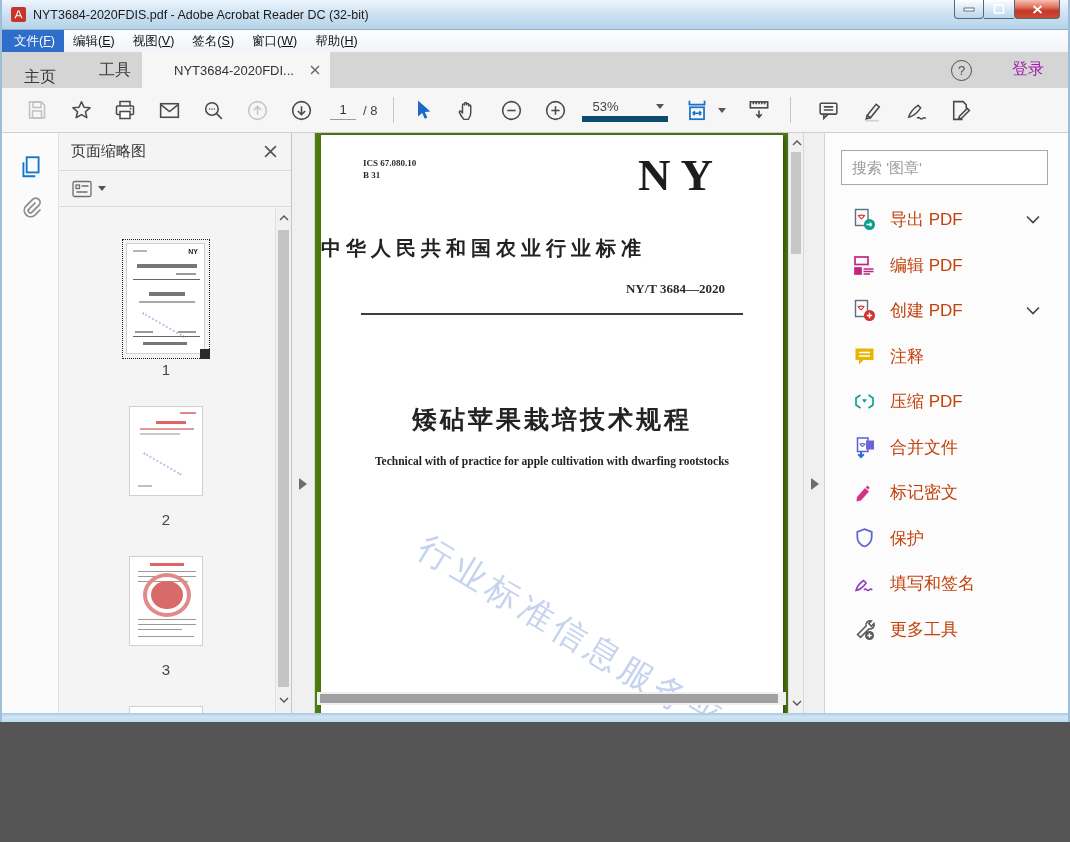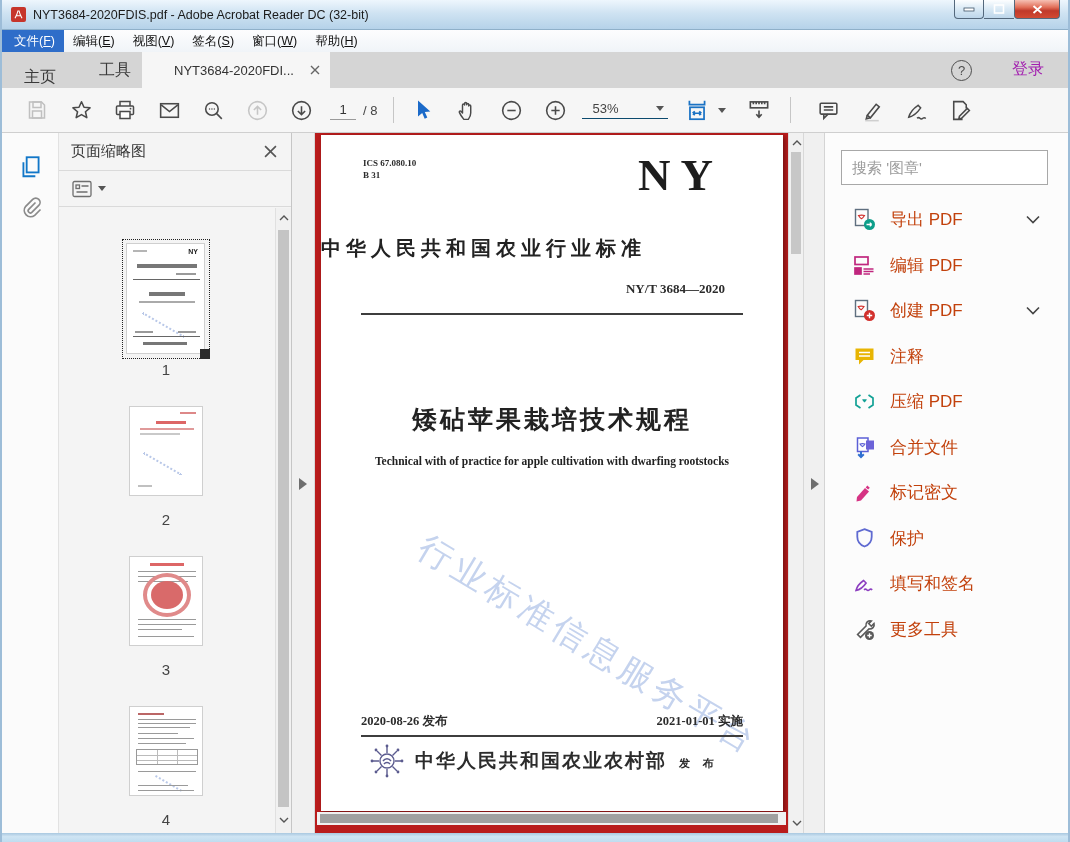--- a/index.html
+++ b/index.html
@@ -1,17 +1,17 @@
 <!DOCTYPE html>
 <html><head>
 <meta charset="utf-8">
 <style>
   * { margin:0; padding:0; box-sizing:border-box; }
   body { background:#555; font-family:"Liberation Sans", sans-serif; }
-  .app { position:relative; width:1070px; height:842px; overflow:hidden;
+  .app { position:relative; width:1070px; height:722px; overflow:hidden;
          border-left:2px solid #9dbdd8; border-right:2px solid #9dbdd8;
          background:#f6f6f6; }
   svg { display:block; }
 
   
   .titlebar { position:absolute; left:0; top:0; right:0; height:30px;
     background:linear-gradient(#eef6fd,#cfe3f2 45%,#b5d2e9);
     border-bottom:1px solid #8fb0c9; display:flex; align-items:center; padding-left:9px; }
   .title-text { font-size:12.5px; color:#1b1b1b; margin-left:7px; }
   .win-controls { position:absolute; top:0; right:8px; display:flex; }
@@ -45,21 +45,21 @@
   
   .toolbar { position:absolute; left:0; top:88px; right:0; height:45px; background:#f6f6f6;
     border-bottom:1px solid #cfcfcf; display:flex; align-items:center; }
   .tbtn { width:30px; height:30px; margin-left:14px; display:flex; align-items:center; justify-content:center; }
   .tbtn:first-child { margin-left:20px; }
   .tdiv { width:1px; height:26px; background:#c6c6c6; margin-left:16px; }
   .pagebox { display:flex; align-items:center; margin-left:14px; }
   .pagebox input { width:26px; height:20px; border:none; border-bottom:1px solid #9a9a9a;
     background:transparent; text-align:center; font-size:13px; color:#333; }
   .pagebox .ptotal { font-size:13px; color:#444; margin-left:7px; }
-  .zoombox { display:flex; align-items:center; margin-left:12px; border-bottom:1px solid #0c4a6e;
+  .zoombox { display:flex; align-items:center; margin-left:12px; border-bottom:6px solid #0c4a6e;
     padding:0 4px 2px 4px;gap:24px; }
   .zoombox .zval { font-size:13px; color:#444; width:38px; text-align:center; }
   .caret { width:0; height:0; border-left:4px solid transparent; border-right:4px solid transparent;
     border-top:5px solid #555; margin-left:8px; }
   .fitgroup { display:flex; align-items:center; margin-left:16px; }
 
   
   .main { position:absolute; left:0; top:133px; right:0; bottom:9px; }
   .bottom-edge { position:absolute; left:0; right:0; bottom:0; height:9px;
     background:linear-gradient(#a9c8e0,#cfe4f3 40%,#bfdcf0); }
@@ -90,21 +90,21 @@
   .ps-thumb { position:absolute; left:2px; right:2px; top:22px; bottom:26px; background:#c4c4c4; }
   .chev { position:absolute; left:1px; width:14px; height:14px; display:flex; align-items:center; justify-content:center; }
 
   .strip-left { position:absolute; left:290px; top:0; bottom:0; width:23px; background:#f0f0f0;
     border-right:1px solid #d8d8d8; }
   .strip-right { position:absolute; left:801px; top:0; bottom:0; width:21px; background:#f0f0f0;
     border-left:1px solid #d8d8d8; }
   .collapse-tri { position:absolute; top:345px; left:7px; width:0; height:0;
     border-top:6px solid transparent; border-bottom:6px solid transparent; border-left:8px solid #6e6e6e; }
 
-  .docarea { position:absolute; left:313px; top:0; bottom:0; width:473px; background:#b91c1c; }
+  .docarea { position:absolute; left:313px; top:0; bottom:0; width:473px; background:#4d7c0f; }
   .page { position:absolute; left:6px; top:2px; width:462px; height:676px; background:#fff;
     box-shadow:2px 2px 5px rgba(0,0,0,.4); font-family:"Liberation Serif", serif; color:#2c2c2c; }
   .ics { position:absolute; left:42px; top:22px; font-size:9px; font-weight:bold; line-height:12px; }
   .ny-logo { position:absolute; right:60px; top:14px; font-size:45px; font-weight:900; letter-spacing:10px;
     font-family:"Liberation Serif", serif; color:#1d1d1d; }
   .std-heading { position:absolute; left:0; right:0; top:100px; text-align:left; font-size:20px;
     font-weight:bold; letter-spacing:5px; color:#222; }
   .std-number { position:absolute; right:58px; top:146px; font-size:13px; font-weight:bold; }
   .rule { position:absolute; left:40px; right:40px; border-top:2px solid #3d3d3d; }
   .doc-title { position:absolute; left:0; right:0; top:268px; text-align:center; font-size:25px;

